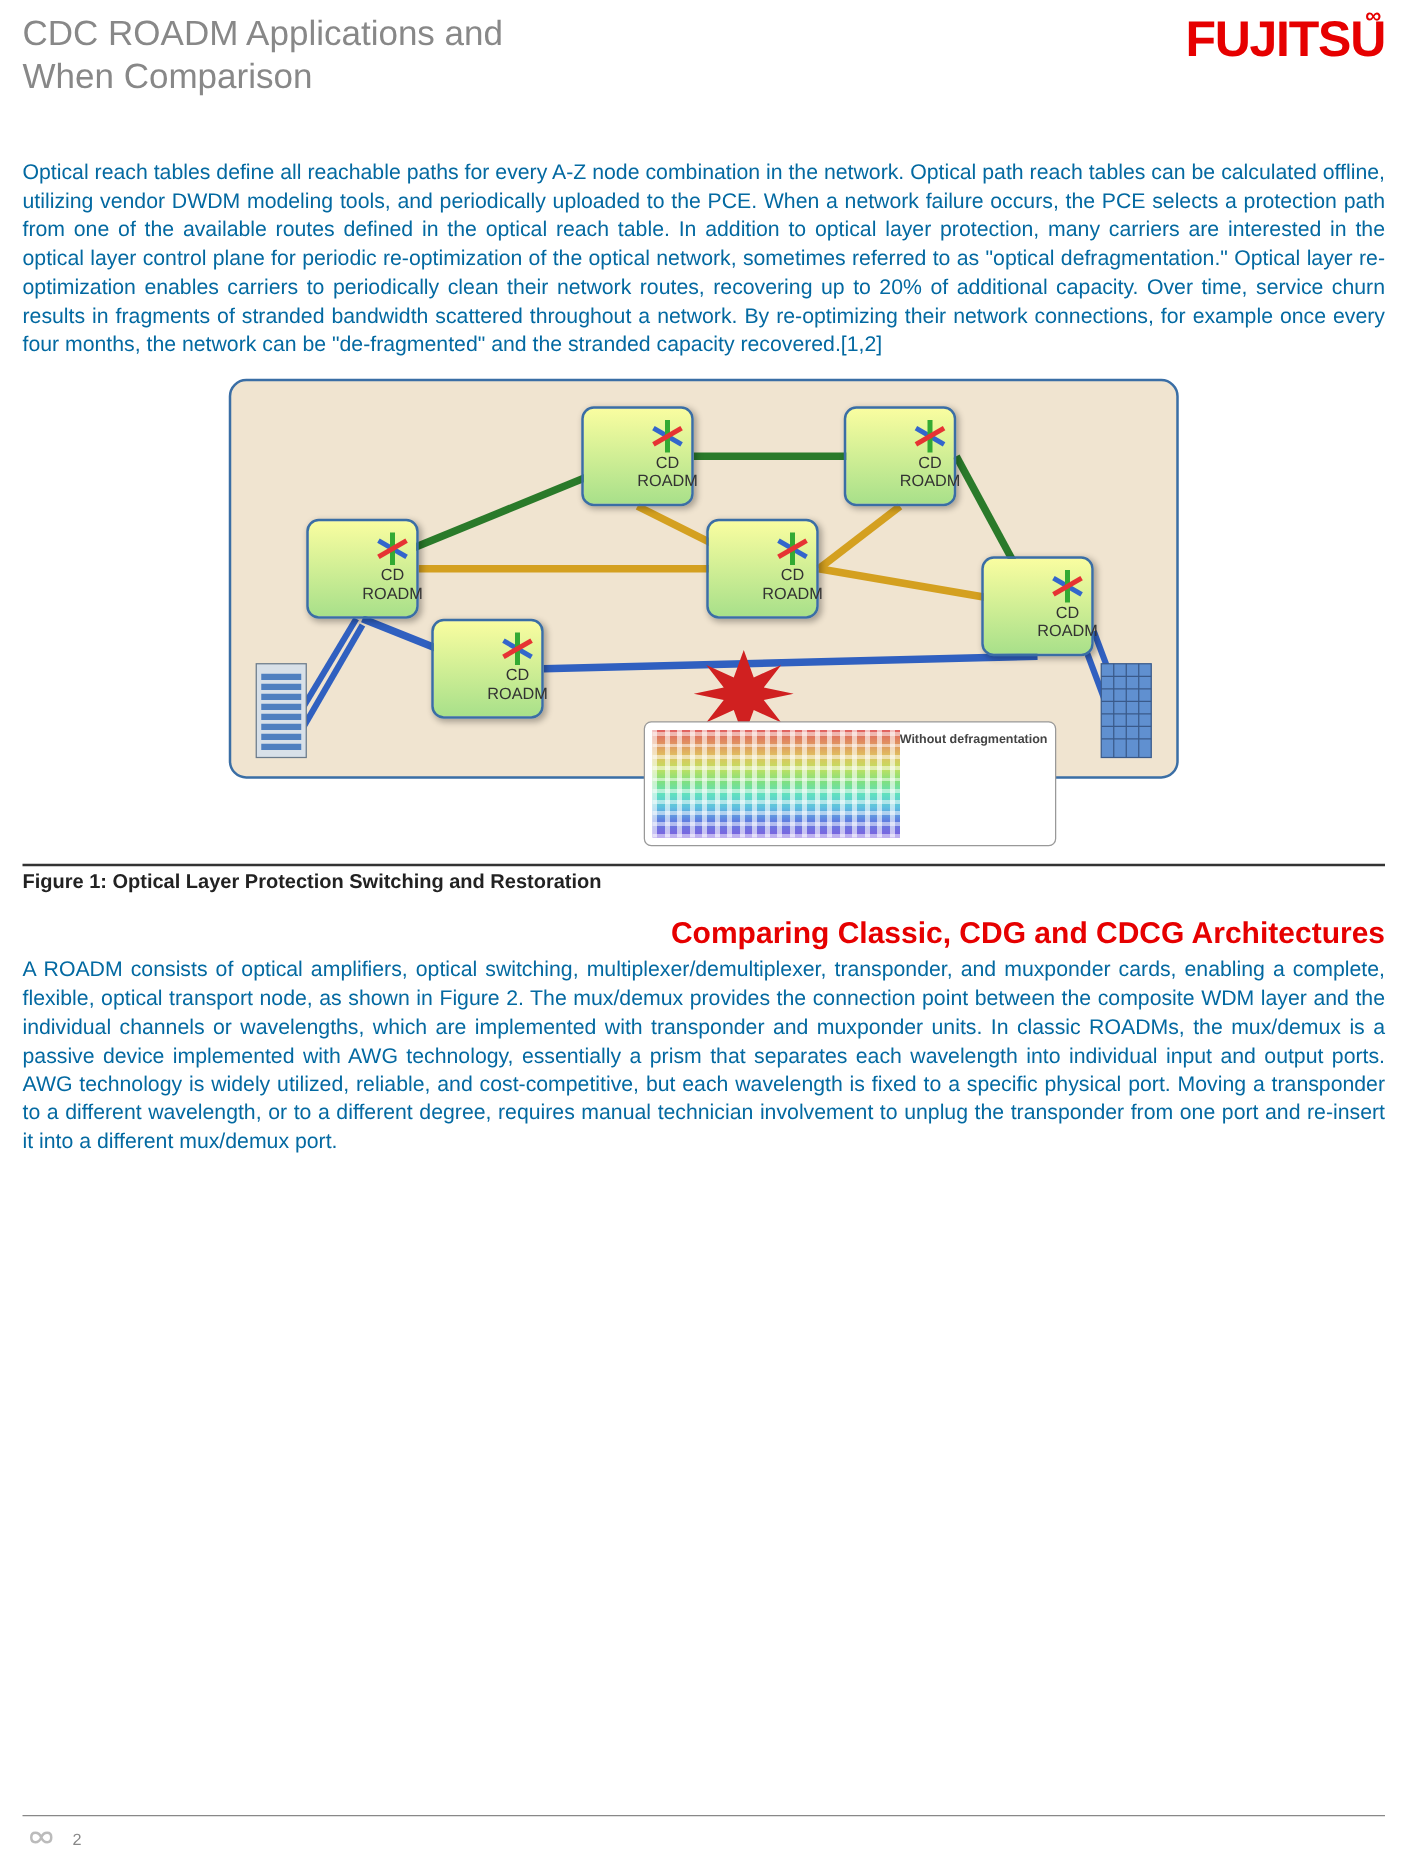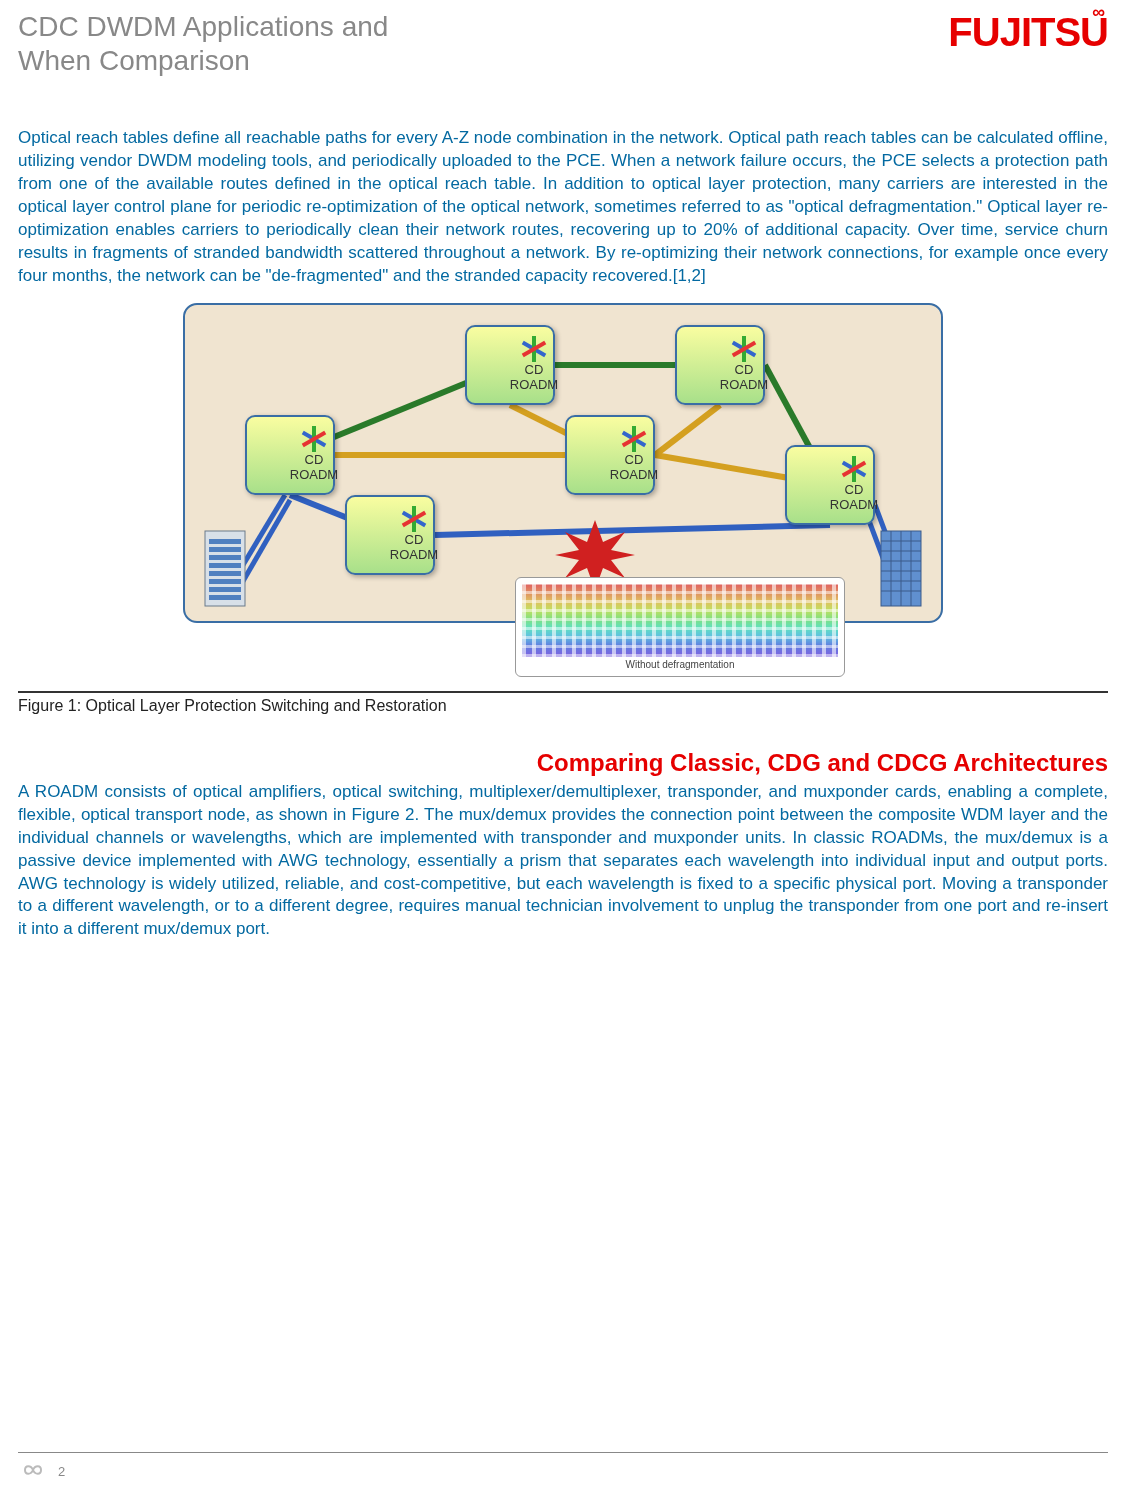--- a/index.html
+++ b/index.html
@@ -131,21 +131,22 @@
       background: #fff;
       border: 1px solid #999;
       border-radius: 6px;
       display: flex;
       padding: 6px;
       gap: 8px;
     }
     .mini-chart {
       flex: 1;
       display: flex;
-      flex-direction: column;
+      flex-direction: row;
+      font-weight: bold;
     }
     .chart-bars {
       flex: 1;
       background: linear-gradient(180deg,
         #e06060 0%, #e09060 12%, #e0c060 24%, #c0e060 36%,
         #80e080 48%, #60e0c0 60%, #60c0e0 72%, #6080e0 84%, #8060e0 100%);
       position: relative;
     }
     .chart-bars.frag::after {
       content: '';
@@ -159,24 +160,24 @@
       color: #444;
       text-align: center;
       margin-top: 2px;
     }
     .hr-line {
       border: none;
       border-top: 2px solid #333;
       margin: 68px 0 4px 0;
     }
     .figure-caption {
-      font-weight: normal;
+      font-weight: bold;
       font-size: 16px;
       color: #222;
-      margin-bottom: 34px;
+      margin-bottom: 18px;
     }
     .section-heading {
       color: #e60000;
       font-size: 24px;
       font-weight: bold;
       margin-bottom: 4px;
       text-align: right;
     }
     .footer {
       position: absolute;
@@ -202,21 +203,21 @@
     .footer-logo {
       width: 30px;
       height: 22px;
     }
   </style>
 </head>
 <body>
 
 <div class="header">
   <h1 class="title">
-    <span>CDC DWDM Applications and</span><br>
+    <span>CDC ROADM Applications and</span><br>
     <span>When Comparison</span>
   </h1>
   <div class="logo">
     <span class="logo-mark">∞</span>
     <span>FUJITSU</span>
   </div>
 </div>
 
 <p class="body-text">Optical reach tables define all reachable paths for every A-Z node combination in the network. Optical path reach tables can be calculated offline, utilizing vendor DWDM modeling tools, and periodically uploaded to the PCE. When a network failure occurs, the PCE selects a protection path from one of the available routes defined in the optical reach table. In addition to optical layer protection, many carriers are interested in the optical layer control plane for periodic re-optimization of the optical network, sometimes referred to as "optical defragmentation." Optical layer re-optimization enables carriers to periodically clean their network routes, recovering up to 20% of additional capacity. Over time, service churn results in fragments of stranded bandwidth scattered throughout a network. By re-optimizing their network connections, for example once every four months, the network can be "de-fragmented" and the stranded capacity recovered.[1,2]</p>
 

